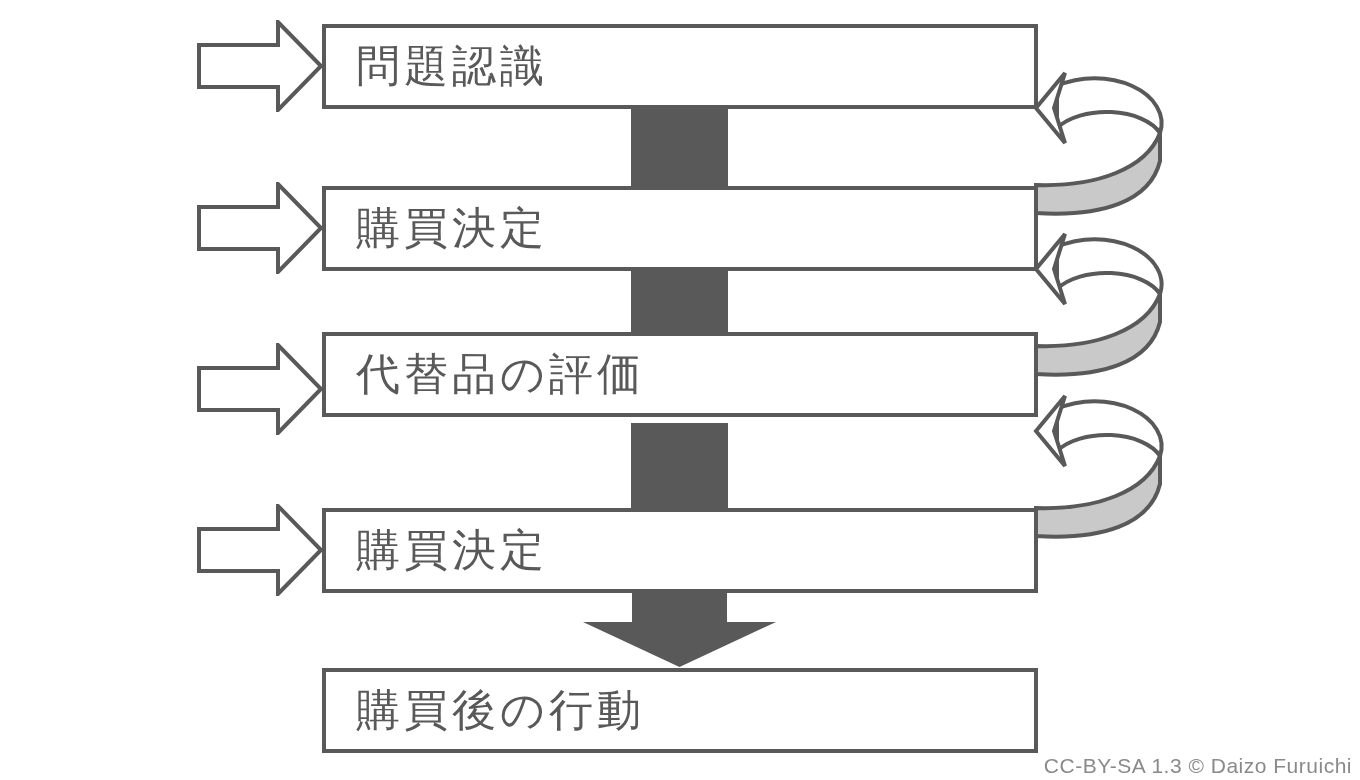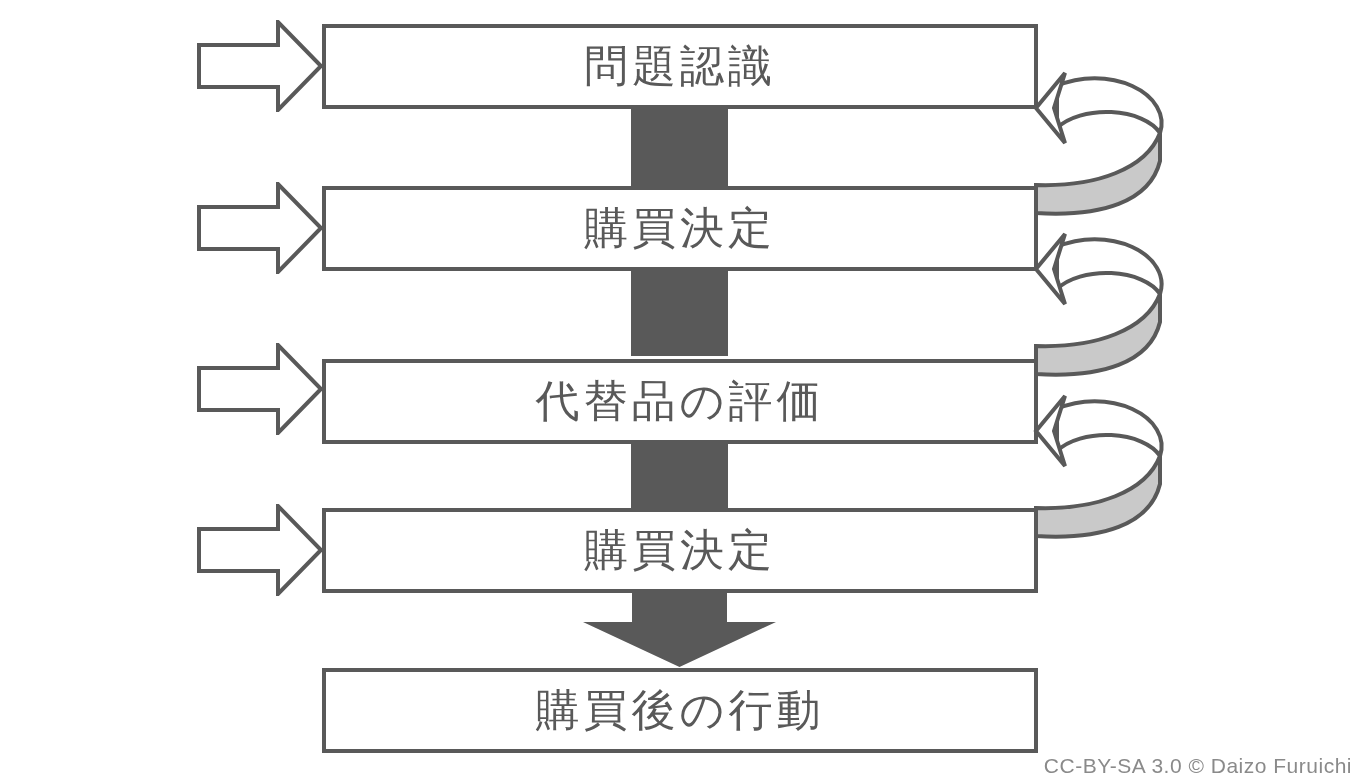--- a/index.html
+++ b/index.html
@@ -10,31 +10,31 @@
     overflow:hidden;
     font-family:"Liberation Sans","DejaVu Sans",sans-serif;
   }
   
   .stage-box{
     position:absolute;
     left:322px;width:716px;height:85px;
     box-sizing:border-box;
     background:#ffffff;
     border:4px solid #595959;
-    display:flex;align-items:center;justify-content:center;
+    display:flex;align-items:center;justify-content:flex-start;padding-left:30px;
   }
   .stage-label{
     font-size:44px;
     letter-spacing:4px;
     color:#595959;
     white-space:nowrap;
   }
   .box-1{top:24px;}
   .box-2{top:186px;}
-  .box-3{top:359px;}
+  .box-3{top:332px;}
   .box-4{top:508px;}
   .box-5{top:668px;}
   
   .connector-bar{
     position:absolute;
     left:631px;width:97px;
     background:#595959;
   }
   .bar-1{top:100px;height:95px;}
   .bar-2{top:262px;height:94px;}
@@ -109,15 +109,15 @@
     <path class="outline-stroke" d="M129,67 C115,103 65,121 5,119 L5,147 C70,151 119,136 129,95 Z" fill="#c9c9c9"></path>
     <path class="outline-stroke" d="M26,20 A67,45 0 0 1 129,67 A57,32 0 0 0 26,62 Z" fill="#ffffff"></path>
     <path class="outline-stroke" d="M5,42 L34,7 L23,42 L34,77 Z" fill="#ffffff"></path>
   </svg>
   <svg class="svg-abs loop-3" width="136" height="156" viewBox="0 0 136 156">
     <path class="outline-stroke" d="M129,67 C115,103 65,121 5,119 L5,147 C70,151 119,136 129,95 Z" fill="#c9c9c9"></path>
     <path class="outline-stroke" d="M26,20 A67,45 0 0 1 129,67 A57,32 0 0 0 26,62 Z" fill="#ffffff"></path>
     <path class="outline-stroke" d="M5,42 L34,7 L23,42 L34,77 Z" fill="#ffffff"></path>
   </svg>
 
-  <div class="credit">CC-BY-SA 3.0 © Daizo Furuichi</div>
+  <div class="credit">CC-BY-SA 1.3 © Daizo Furuichi</div>
 
 </div>
 
 </body></html>

